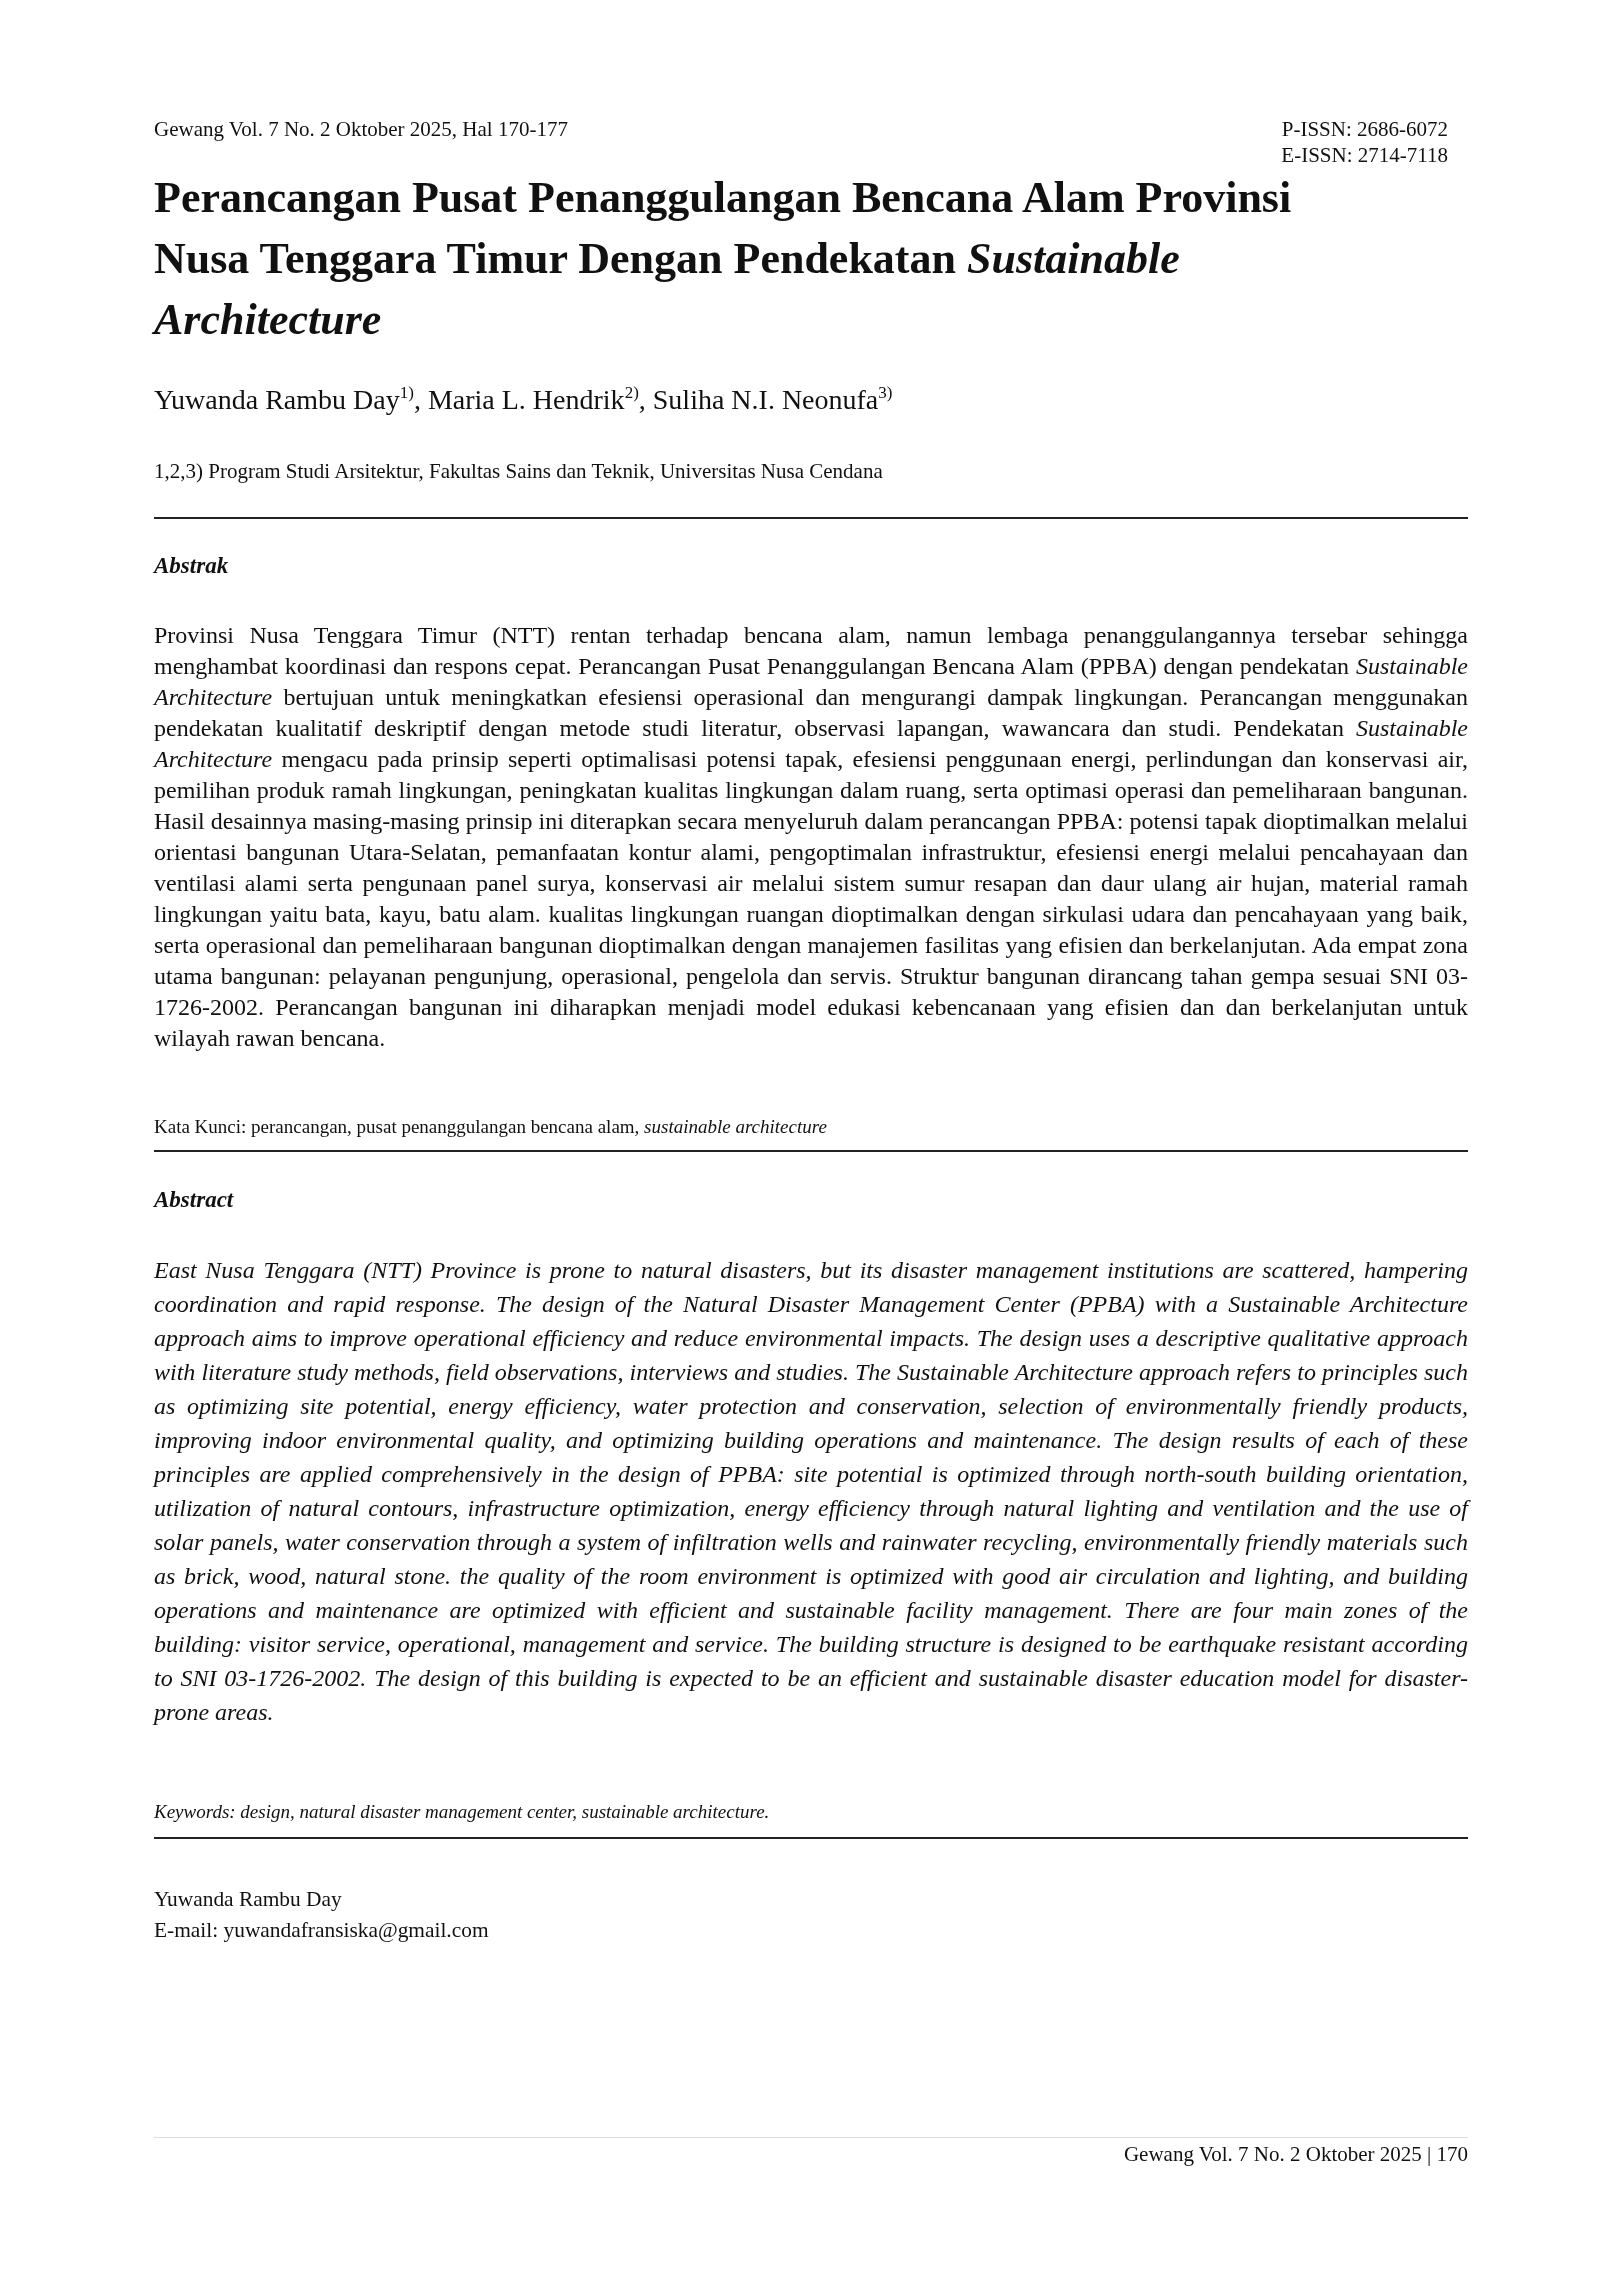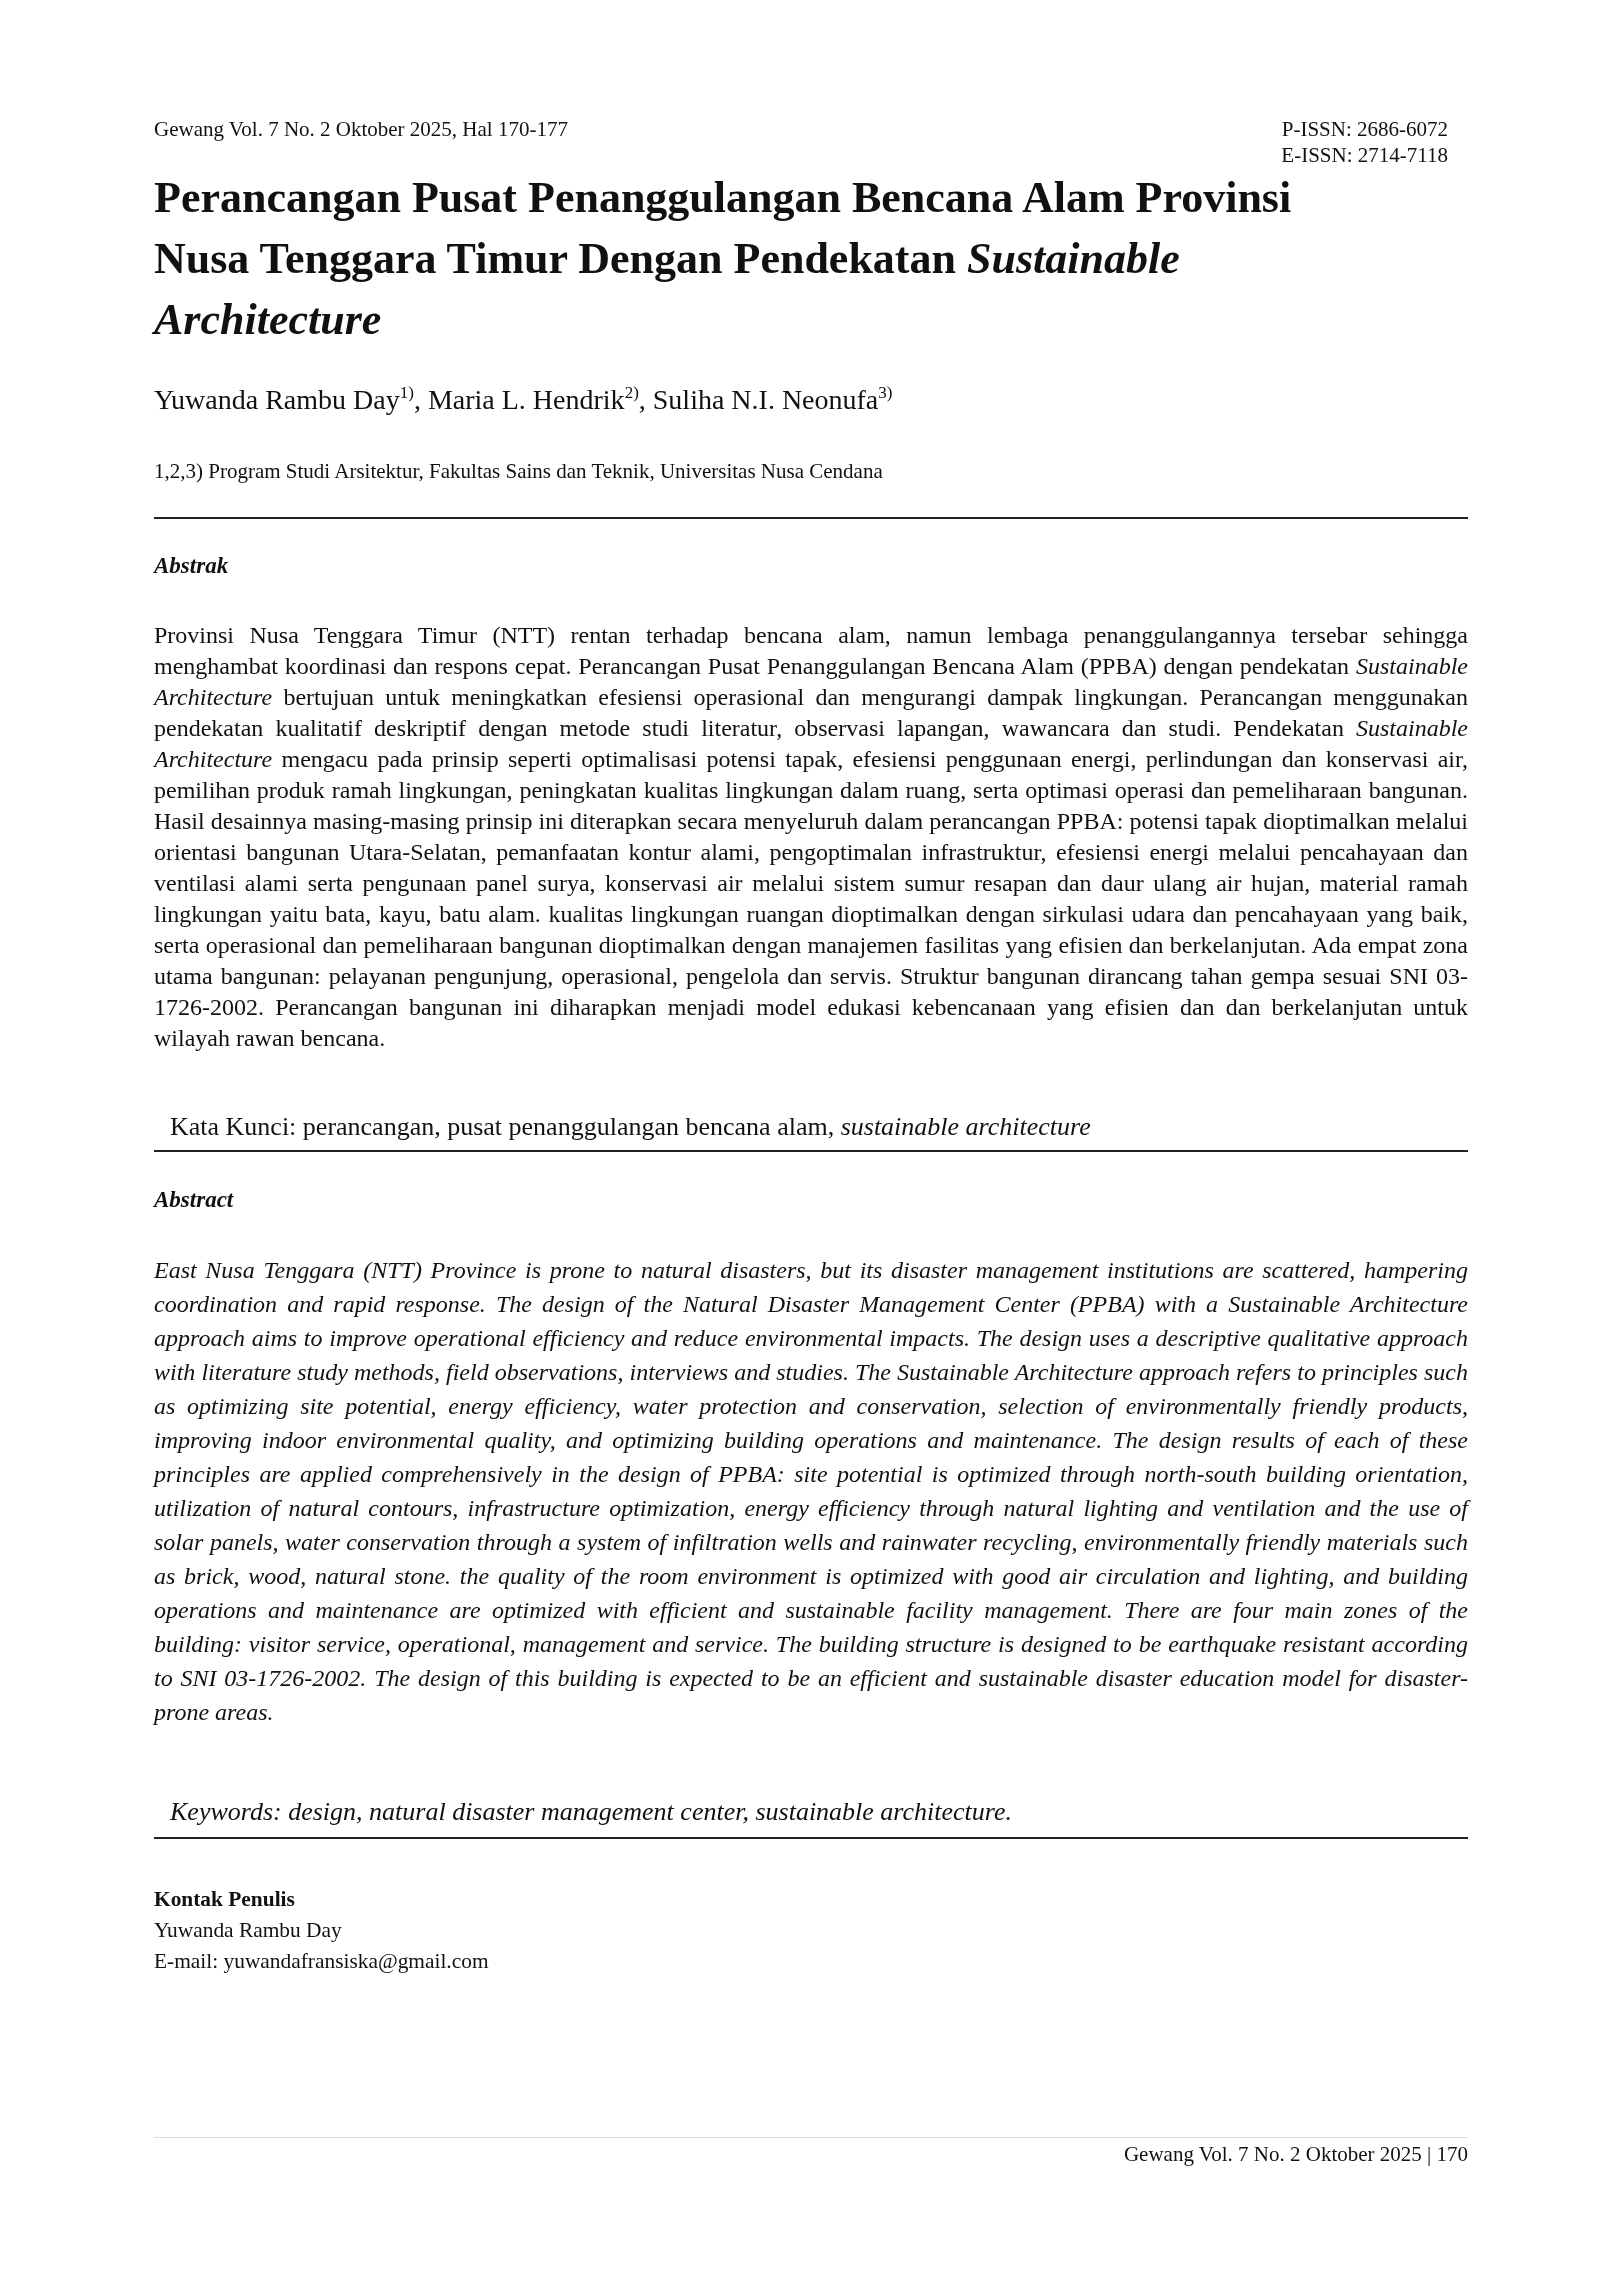--- a/index.html
+++ b/index.html
@@ -22,21 +22,21 @@
     .rule { position: absolute; left: 0; width: 1314px; border: 0; margin: 0; border-top: 2px solid #222; }
     .rule.thin { border-top: 1px solid #ddd; }
     .section-heading { position: absolute; left: 0; font-size: 23px; font-weight: bold; margin: 0; }
     .section-heading.italic { font-style: italic; }
     .abstract-text {
       position: absolute; left: 0; width: 1314px; text-align: justify;
       font-size: 24px; line-height: 31px; margin: 0;
     }
     .abstract-text.italic { font-style: italic; line-height: 34px; }
     .abstract-text i { font-style: italic; }
-    .keywords { position: absolute; left: 16px; font-size: 26px; line-height: 26px; }
+    .keywords { position: absolute; left: 0; font-size: 19px; line-height: 26px; }
     .keywords.italic { font-style: italic; }
     .contact { position: absolute; left: 0; top: 1884px; font-size: 21.4px; line-height: 31px; }
     .contact .contact-title { font-weight: bold; }
     .footer { position: absolute; top: 2136px; right: 0; font-size: 21px; line-height: 26px; text-align: center; }
   </style>
 </head>
 <body>
 
 <div class="page">
 
@@ -72,21 +72,20 @@
 
   <h2 class="section-heading italic" style="top:1187px;">Abstract</h2>
 
   <p class="abstract-text italic" style="top:1253px;">East Nusa Tenggara (NTT) Province is prone to natural disasters, but its disaster management institutions are scattered, hampering coordination and rapid response. The design of the Natural Disaster Management Center (PPBA) with a Sustainable Architecture approach aims to improve operational efficiency and reduce environmental impacts. The design uses a descriptive qualitative approach with literature study methods, field observations, interviews and studies. The Sustainable Architecture approach refers to principles such as optimizing site potential, energy efficiency, water protection and conservation, selection of environmentally friendly products, improving indoor environmental quality, and optimizing building operations and maintenance. The design results of each of these principles are applied comprehensively in the design of PPBA: site potential is optimized through north-south building orientation, utilization of natural contours, infrastructure optimization, energy efficiency through natural lighting and ventilation and the use of solar panels, water conservation through a system of infiltration wells and rainwater recycling, environmentally friendly materials such as brick, wood, natural stone. the quality of the room environment is optimized with good air circulation and lighting, and building operations and maintenance are optimized with efficient and sustainable facility management. There are four main zones of the building: visitor service, operational, management and service. The building structure is designed to be earthquake resistant according to SNI 03-1726-2002. The design of this building is expected to be an efficient and sustainable disaster education model for disaster-prone areas.</p>
 
   <div class="keywords italic" style="top:1799px;">Keywords: design, natural disaster management center, sustainable architecture.</div>
 
   <hr class="rule" style="top:1837px;">
 
   <div class="contact">
-    <div class="contact-title">Kontak Penulis</div>
     <div>Yuwanda Rambu Day</div>
     <div>E-mail: yuwandafransiska@gmail.com</div>
   </div>
 
   <hr class="rule thin" style="top:2137px;">
 
   <div class="footer" style="top:2141px;">Gewang Vol. 7 No. 2 Oktober 2025 | 170</div>
 
 </div>
 

